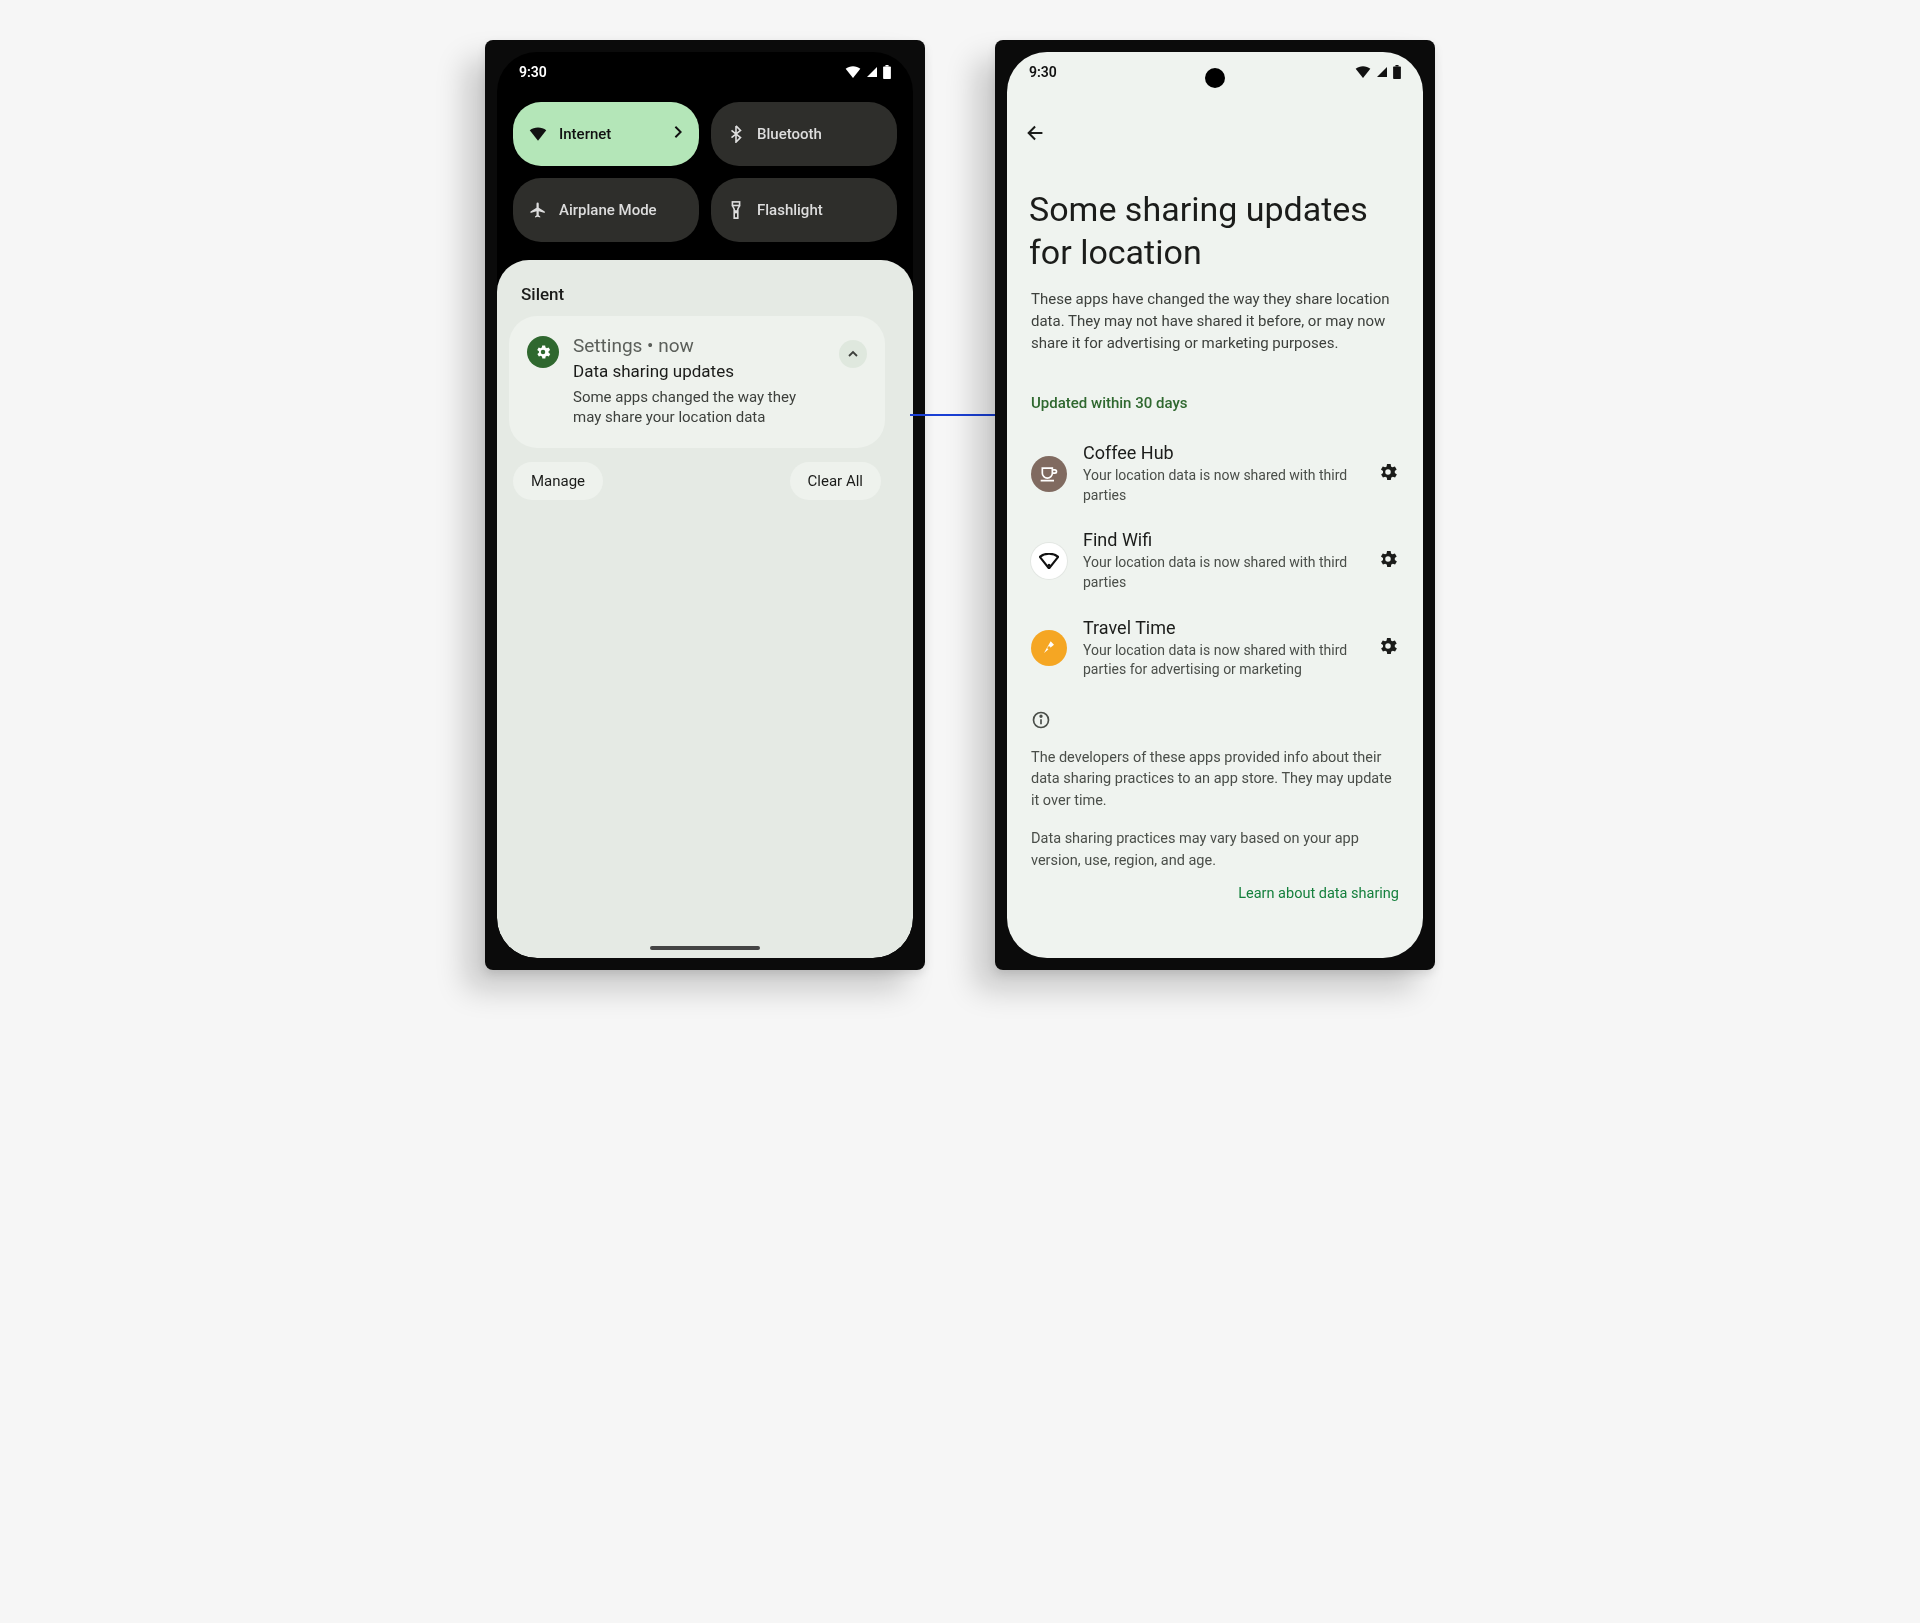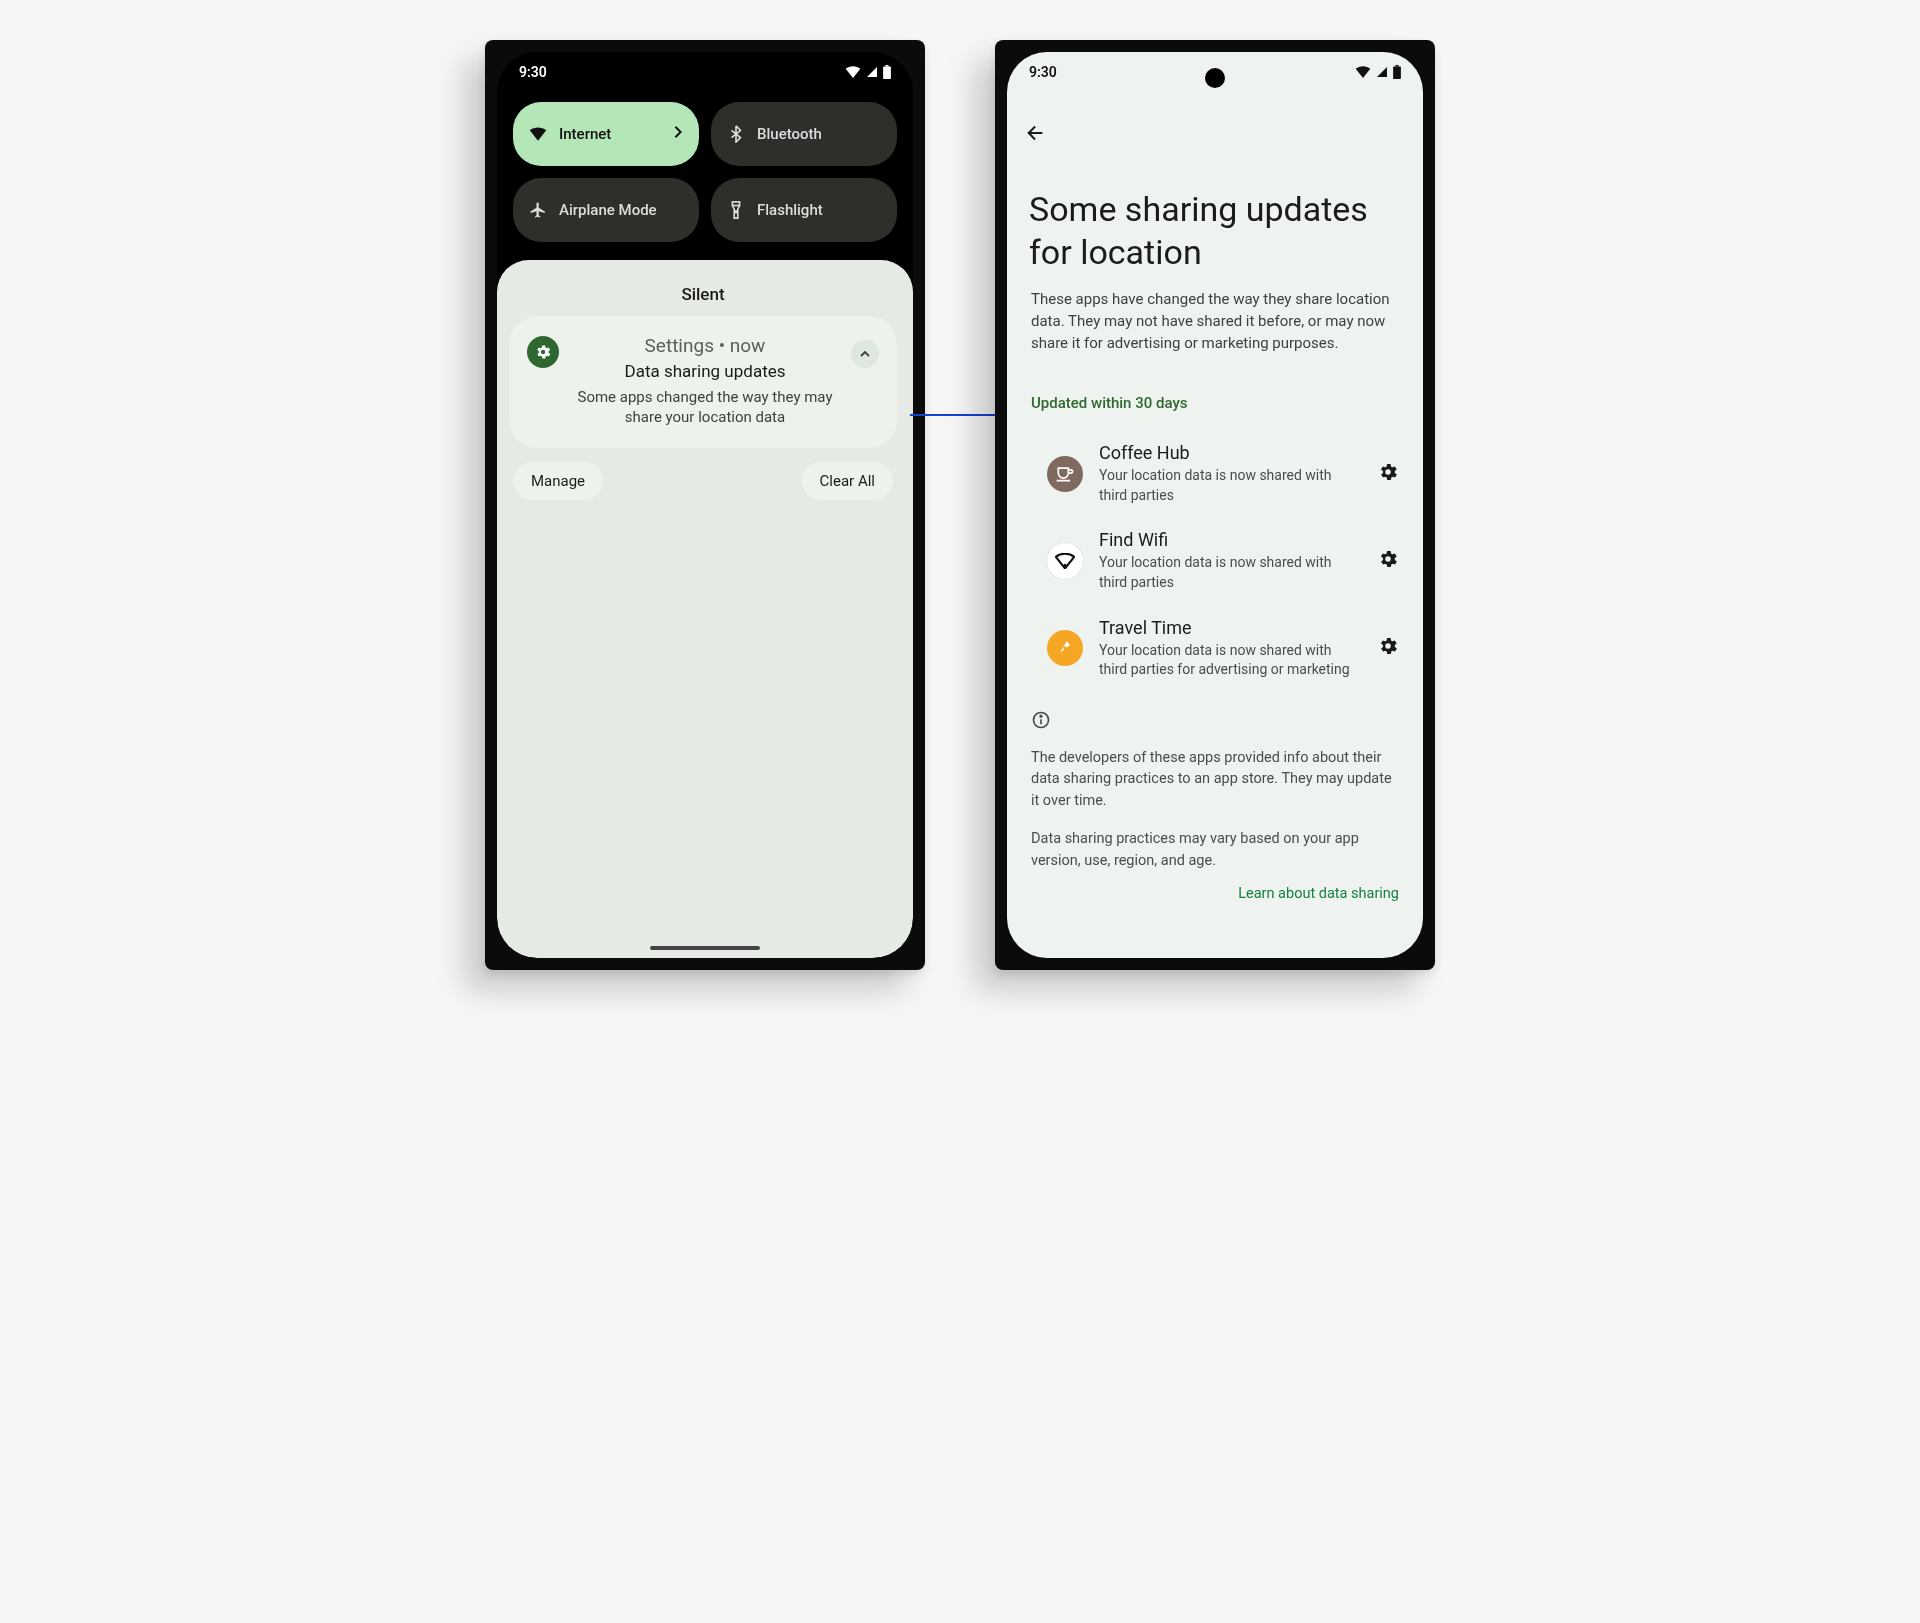--- a/index.html
+++ b/index.html
@@ -80,24 +80,23 @@
   }
   .qs-tile-off { background: #2e2e2b; color: #ddd; }
   .qs-tile-on { background: #b4e6b8; color: #111; justify-content: space-between;}
   .qs-tile-on .left { display:flex; align-items:center; gap:12px;}
   .qs-icon { width:18px; display:flex; justify-content:center;}
   
   .shade {
     flex: 1;
     background: #e5eae4;
     border-radius: 32px 32px 40px 40px;
-    padding: 18px 16px 10px 12px;
+    padding: 18px 28px 10px 12px;
     display: flex;
     flex-direction: column;
-    text-align: center;
   }
   .section-label {
     font-size: 17px;
     color: #1b1c1a;
     font-weight: 500;
     padding: 6px 12px 12px 12px;
   }
   .notif {
     background: #eef2ed;
     border-radius: 28px;
@@ -166,21 +165,21 @@
   .sub-header {
     font-size: 15px;
     color: #2f682f;
     font-weight: 500;
     padding: 40px 24px 6px 24px;
   }
   .app-row {
     display:flex;
     align-items:center;
     gap:16px;
-    padding: 24px 24px 0 40px;
+    padding: 24px 24px 0 24px;
   }
   .app-icon {
     width:36px; height:36px; border-radius:50%;
     display:flex; align-items:center; justify-content:center;
     flex-shrink:0;
   }
   .app-icon.coffee { background:#806a60; color:#fff;}
   .app-icon.wifi { background:#fff; color:#111; box-shadow:0 0 0 1px rgba(0,0,0,0.05);}
   .app-icon.travel { background:#f5a623; color:#fff;}
   .app-info { flex:1; }

